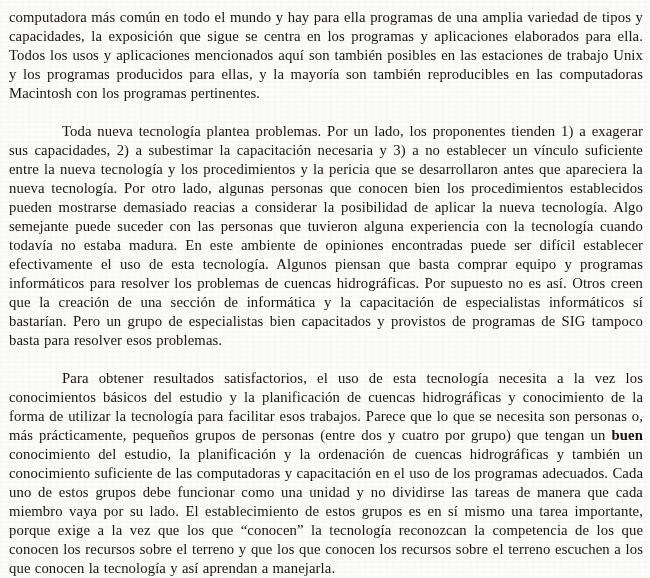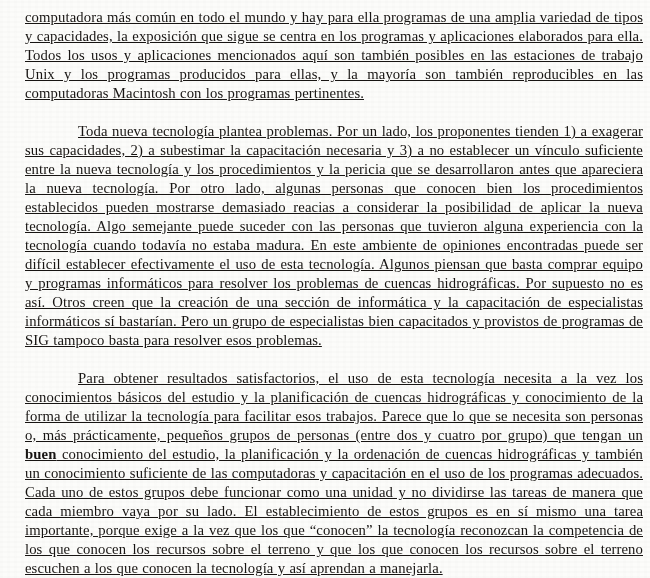--- a/index.html
+++ b/index.html
@@ -20,25 +20,24 @@
     padding: 8px 7px 0 9px;
     overflow: hidden;
     font-family: "Liberation Serif", "DejaVu Serif", serif;
     font-size: 14.7px;
     line-height: 19px;
     color: #171412;
     text-rendering: optimizeLegibility;
   }
   .doc-text { filter: blur(0.22px); }
   .para {
-    margin: 0 0 19px 16px;
+    margin: 0 0 19px 0;
     text-align: justify;
     letter-spacing: 0.1px;
     word-spacing: 0.5px;
-    text-decoration: underline;
   }
   .para.indented { text-indent: 53px; }
   .para:last-child { margin-bottom: 0; }
   .bold-word { font-weight: bold; }
 </style>
 </head>
 <body>
 
 <div class="page">
   <div class="doc-text">

